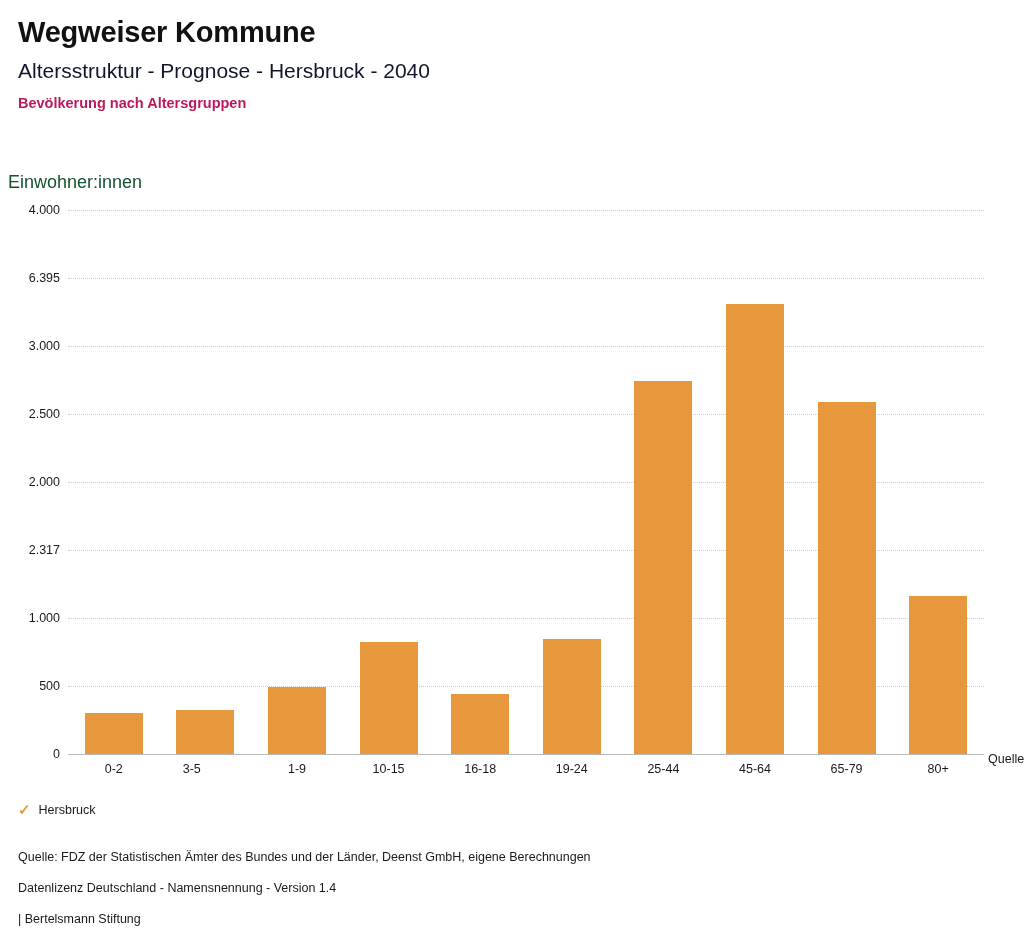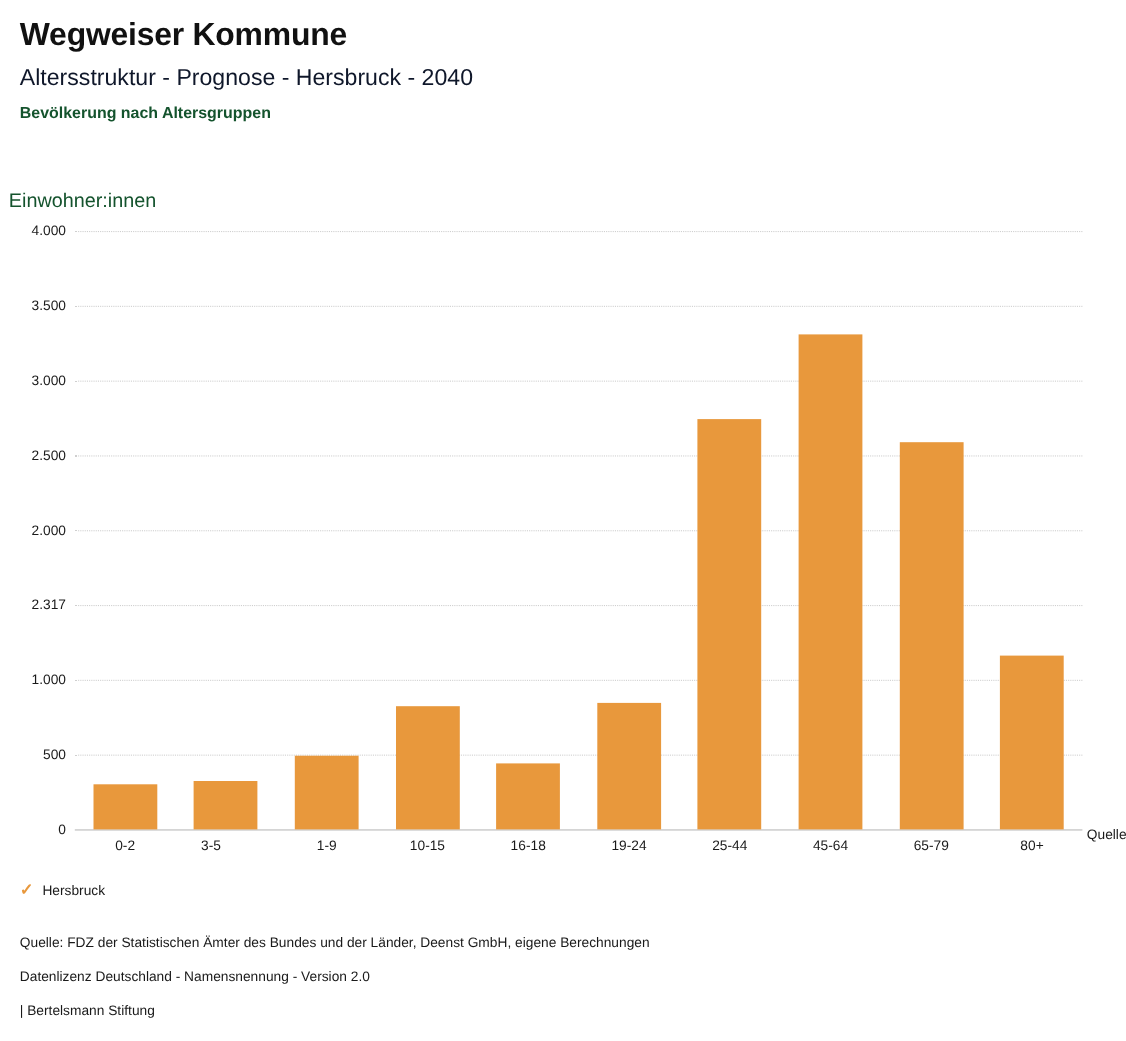--- a/index.html
+++ b/index.html
@@ -39,21 +39,21 @@
     font-size: 21px;
     font-weight: normal;
     line-height: 30px;
     color: #0f172a;
     margin: 6px 0 0 0;
   }
   .subsubtitle {
     font-size: 14.5px;
     font-weight: bold;
     line-height: 22px;
-    color: #14532d;
+    color: #be185d;
     margin: 6px 0 0 0;
   }
 
   
   .chart-area {
     position: absolute;
     left: 0;
     top: 160px;
     width: 1024px;
     height: 620px;
@@ -187,21 +187,21 @@
           <div class="gridline" style="top: 0px;"></div>
         </div>
       <div id="yticks">
           <div class="ytick-wrap" style="top: 544px; left: -66px;">0</div>
           <div class="ytick-wrap" style="top: 476px; left: -66px;">500</div>
           <div class="ytick-wrap" style="top: 408px; left: -66px;">1.000</div>
           <div class="ytick-wrap" style="top: 340px; left: -66px;">2.317</div>
           <div class="ytick-wrap" style="top: 272px; left: -66px;">2.000</div>
           <div class="ytick-wrap" style="top: 204px; left: -66px;">2.500</div>
           <div class="ytick-wrap" style="top: 136px; left: -66px;">3.000</div>
-          <div class="ytick-wrap" style="top: 68px; left: -66px;">3.500</div>
+          <div class="ytick-wrap" style="top: 68px; left: -66px;">6.395</div>
           <div class="ytick-wrap" style="top: 0px; left: -66px;">4.000</div>
         </div>
       <div class="bars" id="bars">
           <div class="bar-slot">
             <div class="bar" title="0-2: 305" style="height: 41.48px; background: rgb(232, 152, 60);"></div>
           </div>
           <div class="bar-slot">
             <div class="bar" title="3-5: 325" style="height: 44.2px; background: rgb(232, 152, 60);"></div>
           </div>
           <div class="bar-slot">
@@ -246,17 +246,17 @@
     <div class="x-axis-label">Quelle</div>
   </div>
 
   <div class="legend">
     <span class="legend-check">✓</span>
     <span class="legend-label">Hersbruck</span>
   </div>
 
   <div class="footer">
     <div class="footer-line">Quelle: FDZ der Statistischen Ämter des Bundes und der Länder, Deenst GmbH, eigene Berechnungen</div>
-    <div class="footer-line">Datenlizenz Deutschland - Namensnennung - Version 2.0</div>
+    <div class="footer-line">Datenlizenz Deutschland - Namensnennung - Version 1.4</div>
     <div class="footer-line">| Bertelsmann Stiftung</div>
   </div>
 
 </div>
 
 </body></html>

